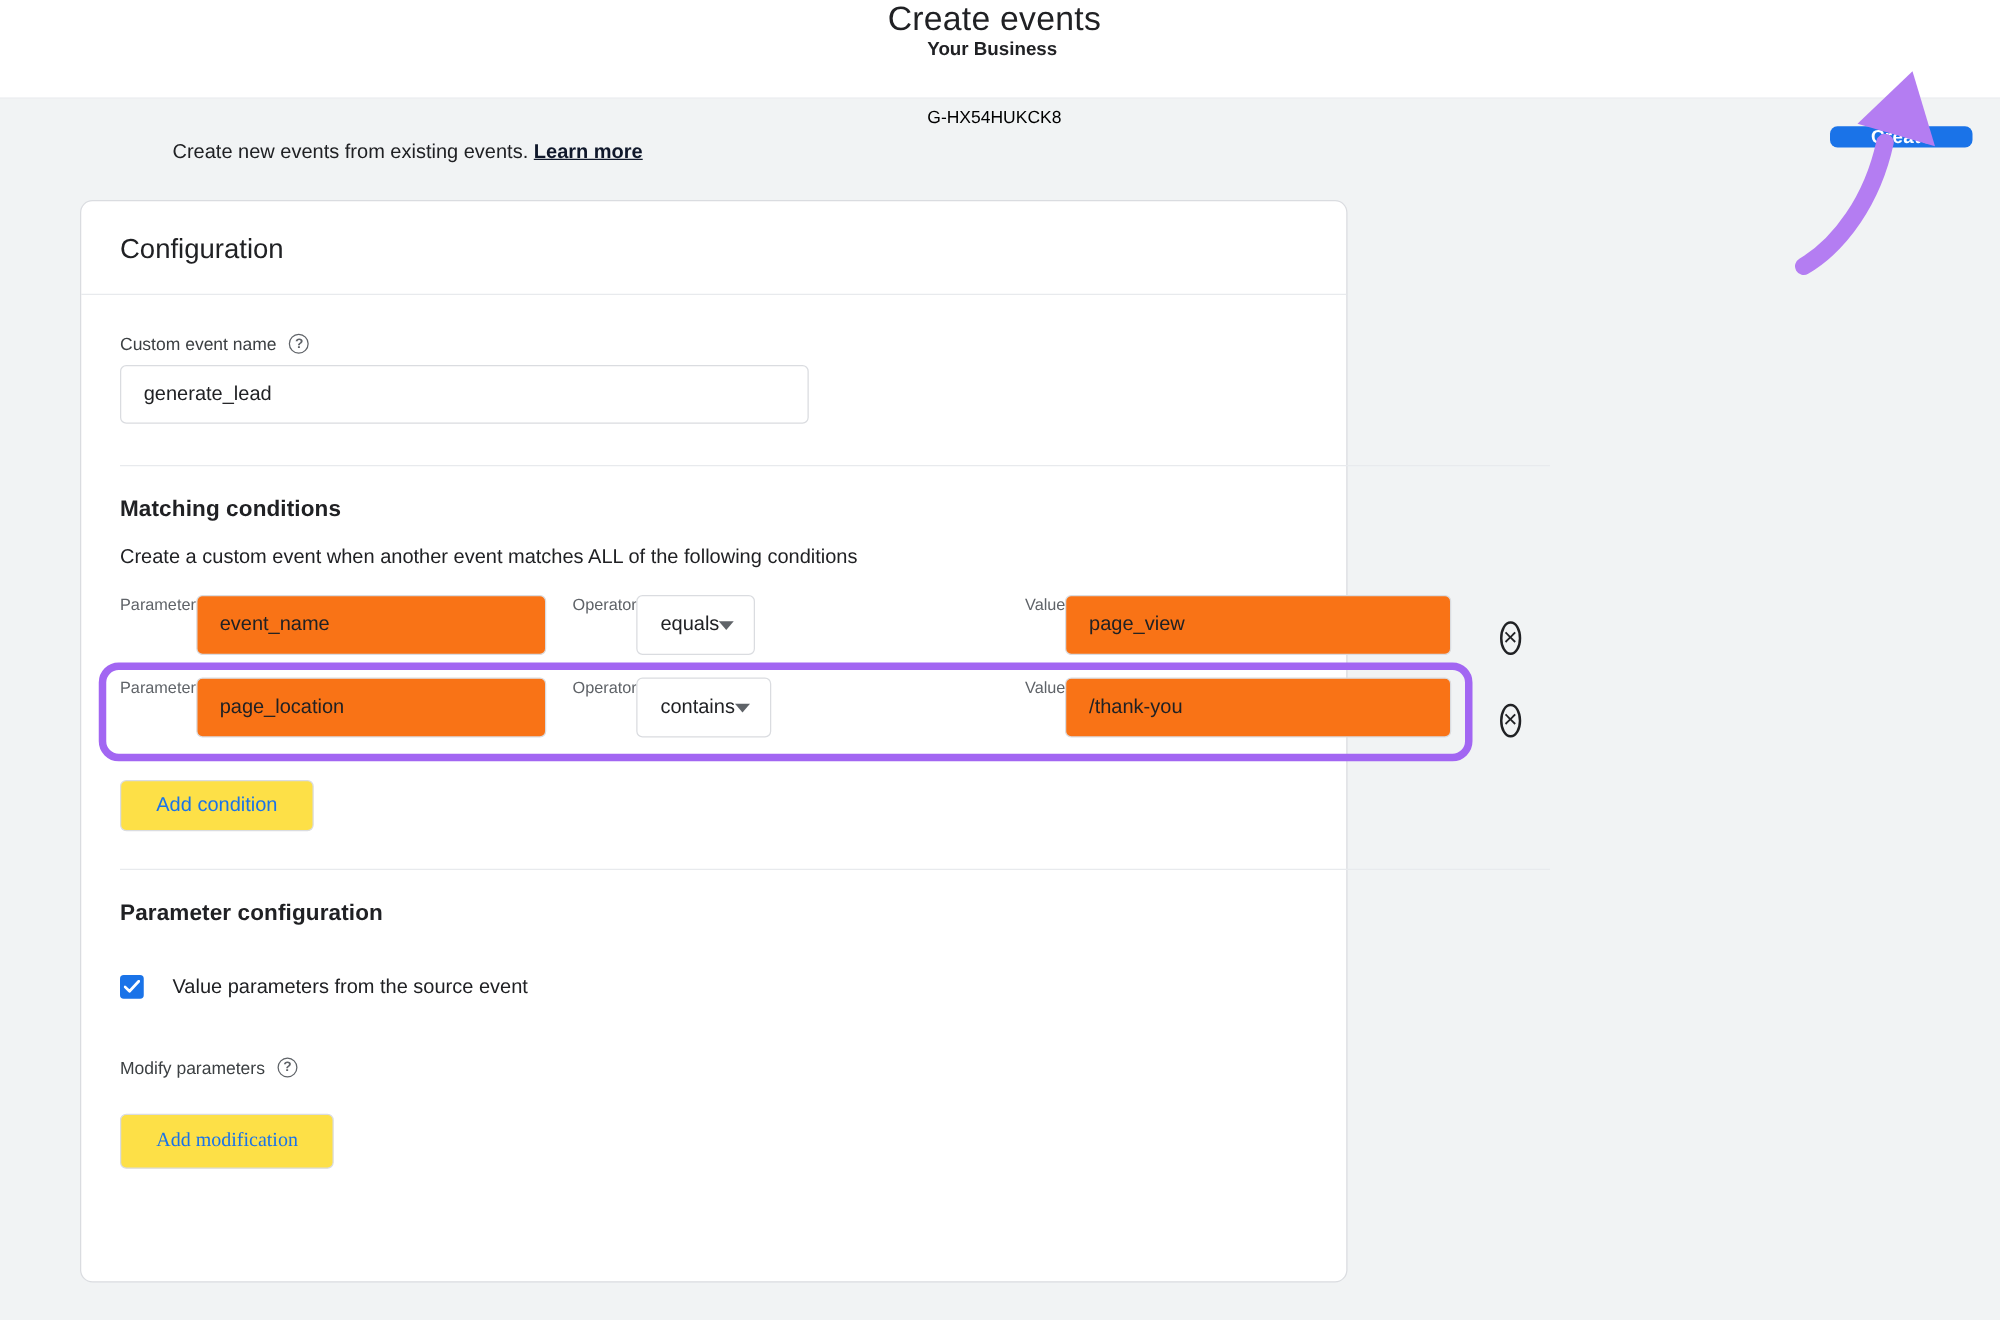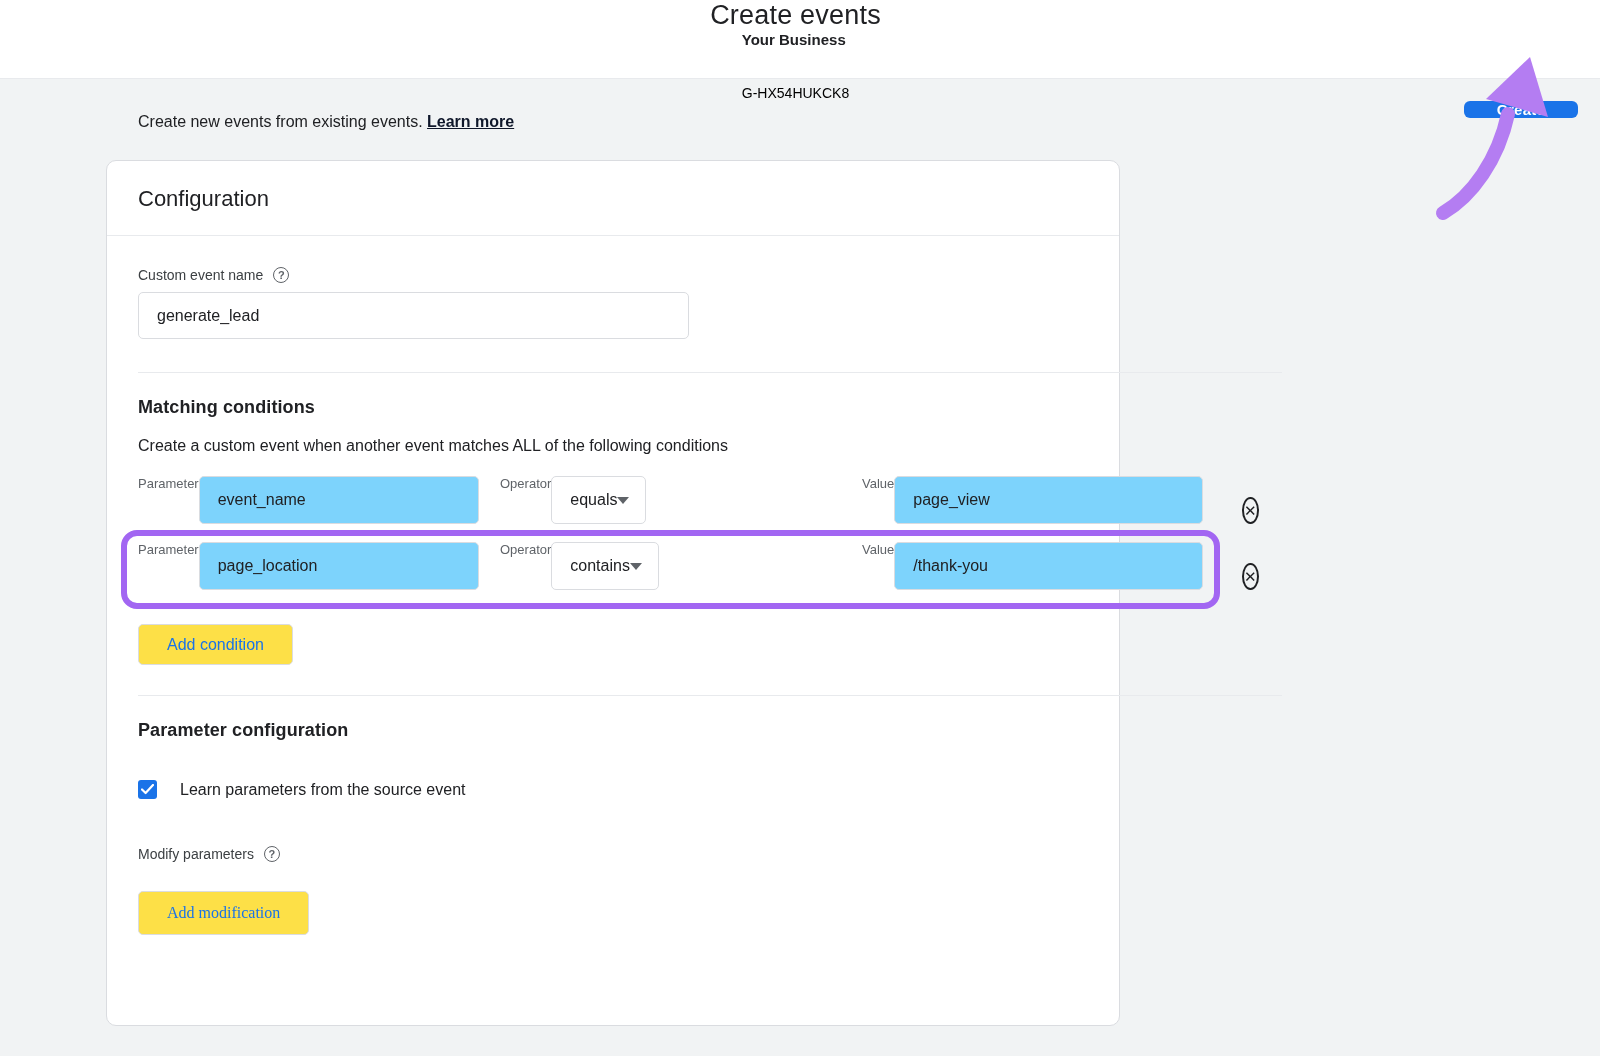--- a/index.html
+++ b/index.html
@@ -61,21 +61,21 @@
   .intro-link {
     color: #0f172a;
     text-decoration: underline;
     cursor: pointer;
     font-weight: bold;
   }
 
   
   .config-card {
     width: 1014px;
-    margin: 29px 0 0 106px;
+    margin: 29px 0 0 64px;
     background: #fff;
     border: 1px solid #dadce0;
     border-radius: 10px;
     height: 866px;
   }
   .card-header {
     padding: 25px 31px 23px;
     border-bottom: 1px solid #e8eaed;
   }
   .card-title { font-size: 22px; font-weight: 400; color: #202124; }
@@ -143,21 +143,21 @@
   .cond-field { width: 341px; display: flex; flex-direction: row; }
   .cond-label { font-size: 13px; color: #5f6368; margin-bottom: 7px; }
   .cond-input {
     height: 48px;
     border: 1px solid #dadce0;
     border-radius: 5px;
     padding: 0 18px;
     font-size: 16px;
     color: #202124;
     font-family: inherit;
-    background: #7dd3fc;
+    background: #f97316;
     width: 100%;
     outline: none;
   }
   .cond-select {
     height: 48px;
     border: 1px solid #dadce0;
     border-radius: 5px;
     padding: 0 16px 0 18px;
     font-size: 16px;
     color: #202124;
@@ -335,21 +335,21 @@
 
     
     <h3 class="section-title">Parameter configuration</h3>
 
     <div class="checkbox-row">
       <span class="checkbox">
         <svg width="13" height="11" viewBox="0 0 13 11">
           <path d="M1 5.5 L4.6 9 L12 1" stroke="#fff" stroke-width="2.2" fill="none" stroke-linecap="round" stroke-linejoin="round"></path>
         </svg>
       </span>
-      <span class="checkbox-label">Learn parameters from the source event</span>
+      <span class="checkbox-label">Value parameters from the source event</span>
     </div>
 
     <div class="field-label-row modify-label-row">
       <span>Modify parameters</span>
       <span class="help-icon">?</span>
     </div>
     <button class="outline-button add-modification-btn">Add modification</button>
   </div>
 </section>
 

